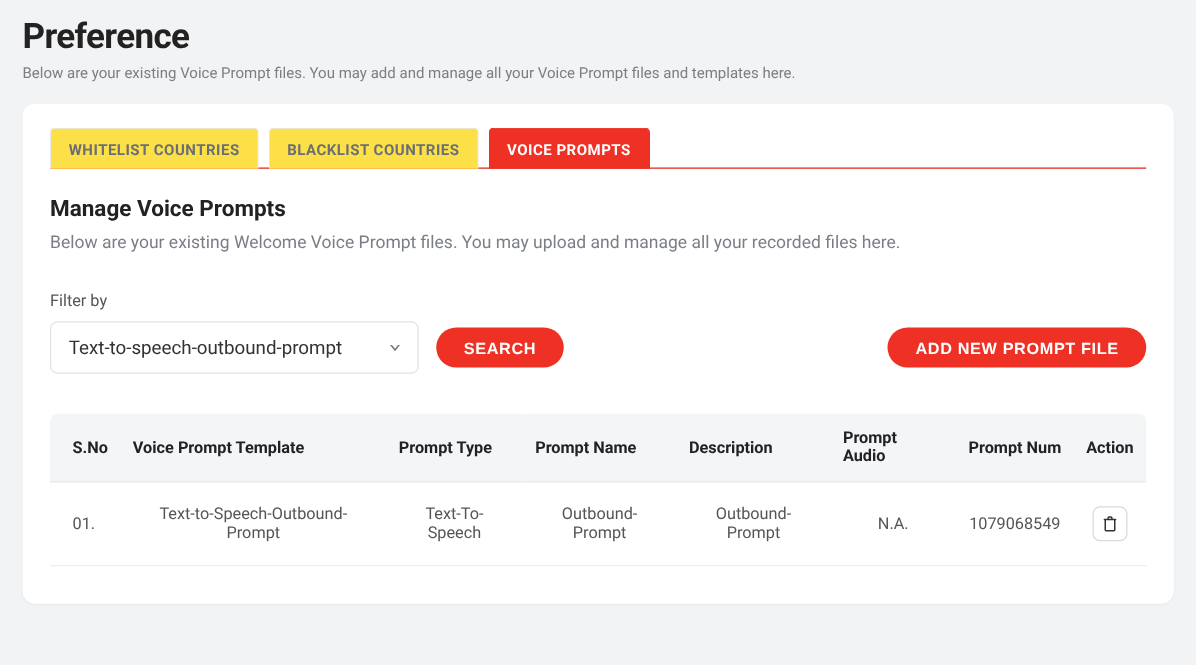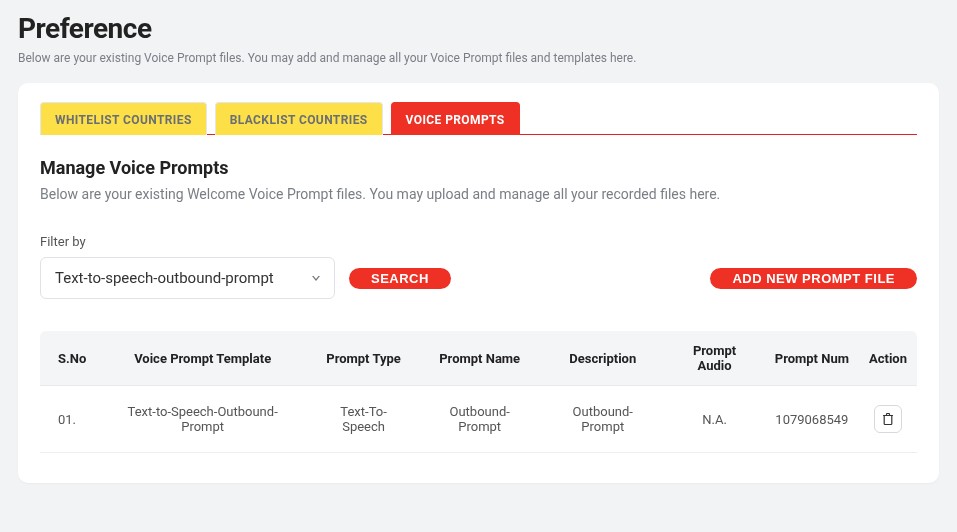--- a/index.html
+++ b/index.html
@@ -101,21 +101,21 @@
     .chevron::after{
       content:"";
       position:absolute;
       top:-5px;left:-4px;
       border-left:4px solid transparent;
       border-right:4px solid transparent;
       border-top:5px solid #fff;
       transform: translateY(-2px);
     }
     .btn {
-      height: 21px;
+      height: 32px;
       padding: 0 22px;
       border: none;
       border-radius: 20px;
       background: #ee3124;
       color: #fff;
       font-size: 13px;
       font-weight: 700;
       letter-spacing: .5px;
       cursor: pointer;
     }
@@ -124,21 +124,21 @@
     table {
       width: 100%;
       border-collapse: collapse;
     }
     thead th {
       background: #f4f5f7;
       font-size: 13px;
       font-weight: 700;
       color: #222;
       padding: 12px 10px;
-      text-align: center;
+      text-align: left;
       border-bottom: 1px solid #e8e9ec;
     }
     thead th:first-child { text-align: left; padding-left: 18px; border-top-left-radius:6px;}
     thead th:last-child { border-top-right-radius:6px;}
     tbody td {
       font-size: 13px;
       color: #555;
       padding: 18px 10px;
       text-align: center;
       border-bottom: 1px solid #eceef1;

